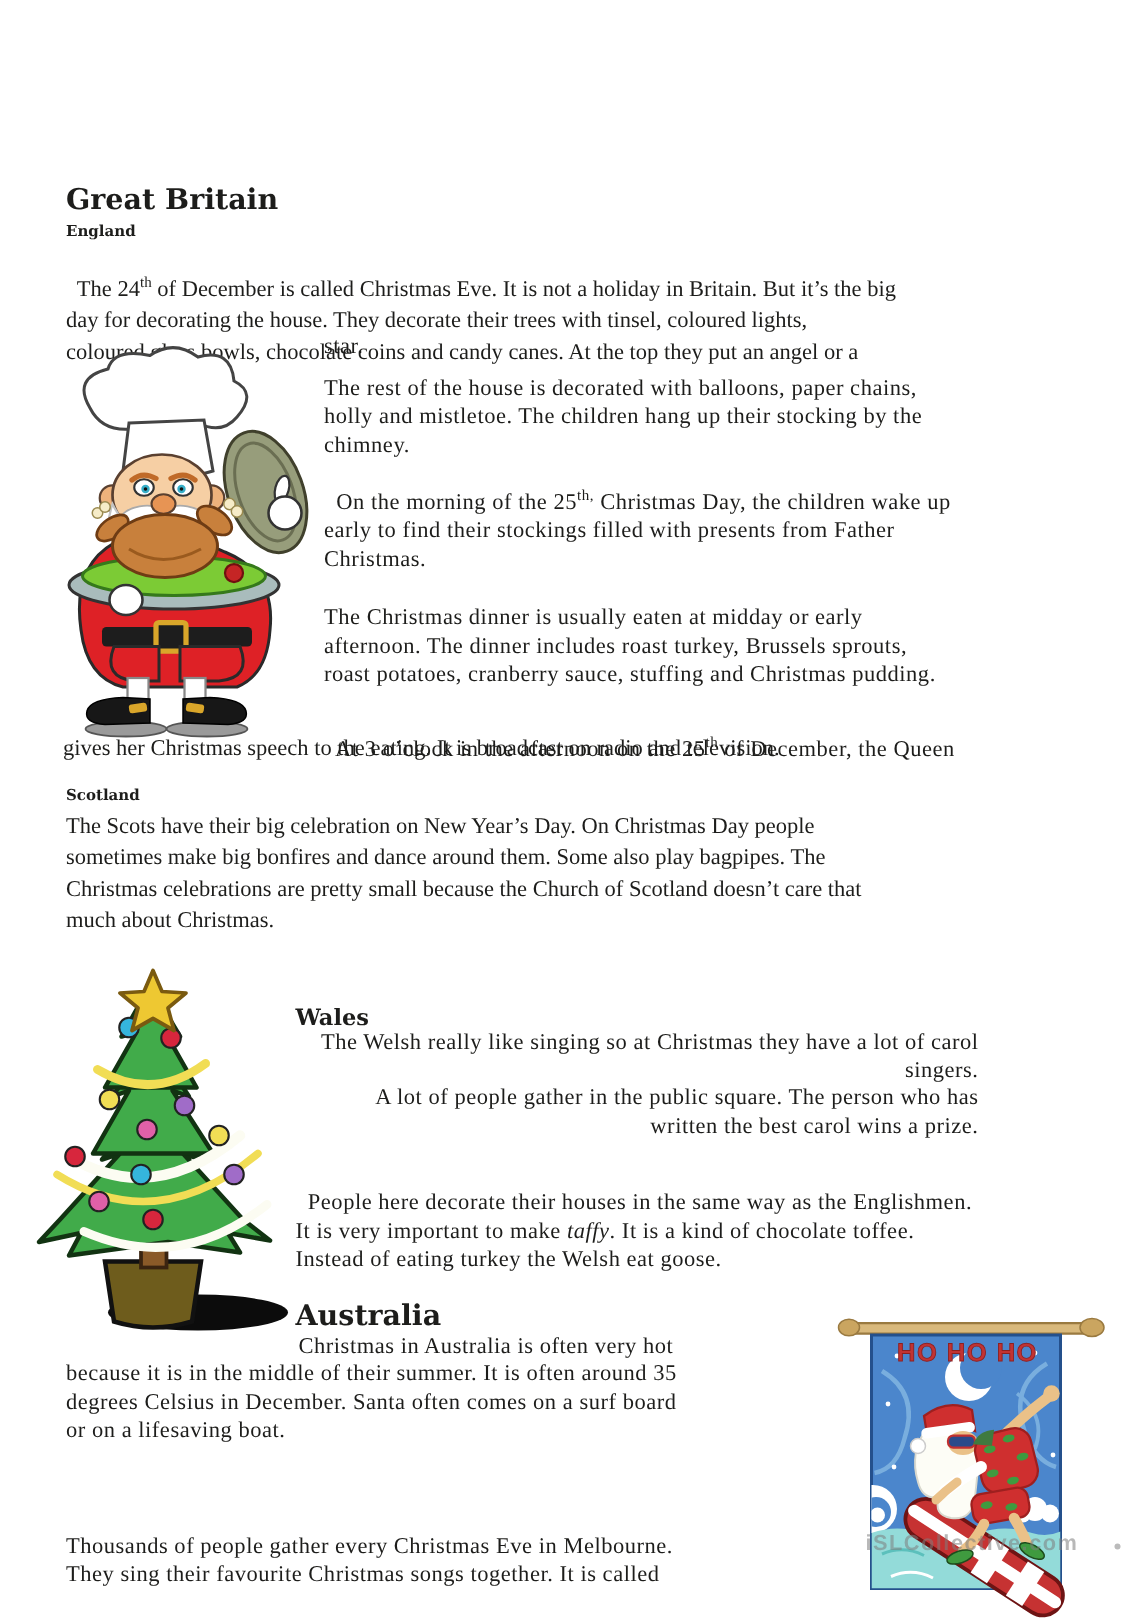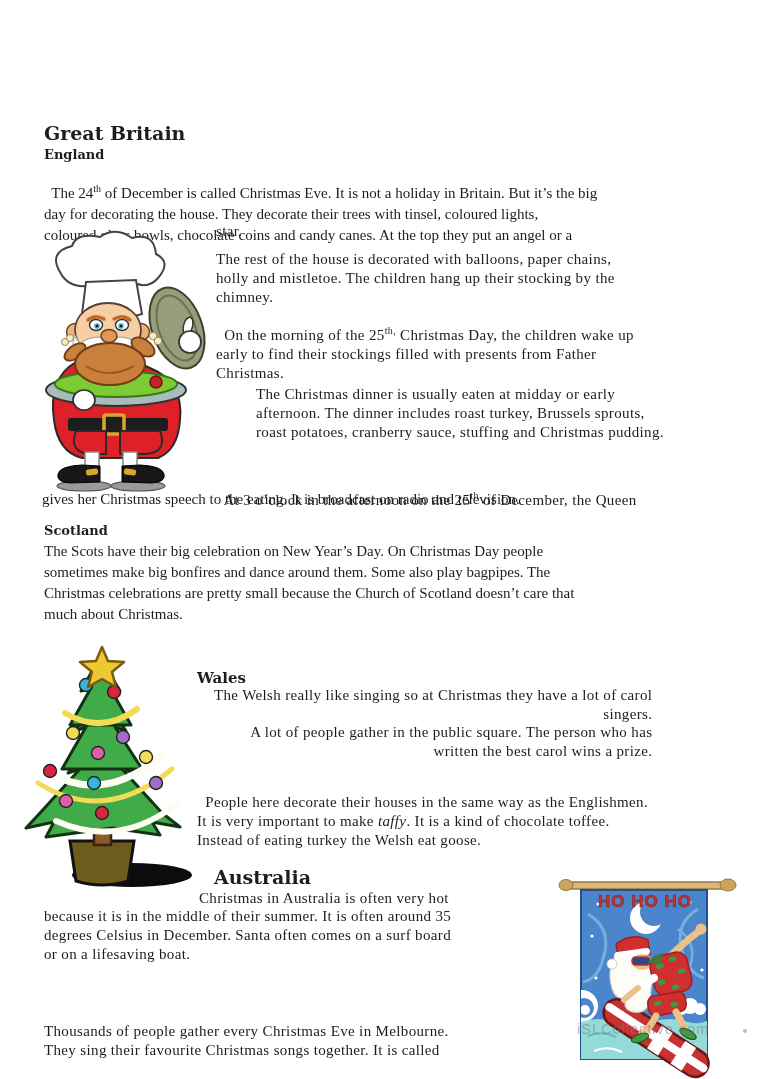--- a/index.html
+++ b/index.html
@@ -4,29 +4,29 @@
 <style>
   html,body{margin:0;padding:0;}
   body{
     width:763px;height:1079px;position:relative;overflow:hidden;
     background:#ffffff;
     font-family:"DejaVu Serif","Liberation Serif",serif;
     color:#1d1d1b;
   }
   .abs{position:absolute;}
   .h-lg{font-size:19px;font-weight:bold;line-height:20px;white-space:pre;}
-  .h-sm{font-size:13px;font-weight:bold;line-height:18px;white-space:pre;}
+  .h-sm{font-size:10px;font-weight:bold;line-height:18px;white-space:pre;}
   .para{font-size:15px;line-height:21px;white-space:pre;font-family:Liberation Serif, serif;}
   .lh19{line-height:19px;}
   .lh18{line-height:18.5px;}
   .airy{letter-spacing:0.35px;}
   sup.ord{font-size:10px;vertical-align:super;line-height:0;}
   .ital{font-style:italic;}
   .watermark{
-    font-family:"Liberation Sans",sans-serif;font-weight:normal;
+    font-family:"Liberation Sans",sans-serif;font-weight:bold;
     font-size:14.5px;color:rgba(125,125,125,0.55);letter-spacing:1px;
     white-space:pre;z-index:5;text-align:right;
   }
   .wm-dot{width:4px;height:4px;border-radius:50%;background:rgba(120,120,120,0.5);z-index:5;}
   svg{display:block;}
 </style>
 </head>
 <body>
 
 <div class="abs h-lg" style="left:44px;top:123px;">Great Britain</div>
@@ -44,21 +44,21 @@
 <div class="abs para lh19 airy" style="left:216px;top:250px;">The rest of the house is decorated with balloons, paper chains,
 holly and mistletoe. The children hang up their stocking by the
 chimney.</div>
 
 <div class="abs para lh19 airy" style="left:216px;top:307px;">
   <span>On the morning of the 25</span><sup class="ord">th,</sup><span> Christmas Day, the children wake up
 early to find their stockings filled with presents from Father
 Christmas.</span>
 </div>
 
-<div class="abs para lh19 airy" style="left:216px;top:385px;margin-left:40px;">The Christmas dinner is usually eaten at midday or early
+<div class="abs para lh19 airy" style="left:216px;top:403px;">The Christmas dinner is usually eaten at midday or early
 afternoon. The dinner includes roast turkey, Brussels sprouts,
 roast potatoes, cranberry sauce, stuffing and Christmas pudding.</div>
 
 <div class="abs para airy" style="left:216px;top:469px;">
   <span>At 3 o’clock in the afternoon on the 25</span><sup class="ord">th</sup><span> of December, the Queen</span>
 </div>
 
 <div class="abs para" style="left:42px;top:489px;">gives her Christmas speech to the eating. It is broadcast on radio and television.</div>
 
 <div class="abs h-sm" style="left:44px;top:522px;">Scotland</div>
@@ -74,21 +74,21 @@
 singers.
 A lot of people gather in the public square. The person who has
 written the best carol wins a prize.</div>
 
 <div class="abs para lh19 airy" style="left:197px;top:774px;">
   <span>People here decorate their houses in the same way as the Englishmen.
 It is very important to make </span><span class="ital">taffy</span><span>. It is a kind of chocolate toffee.
 Instead of eating turkey the Welsh eat goose.</span>
 </div>
 
-<div class="abs h-lg" style="left:214px;top:867px;">Australia</div>
+<div class="abs h-lg" style="left:197px;top:867px;">Australia</div>
 
 <div class="abs para airy" style="left:199px;top:888px;">Christmas in Australia is often very hot</div>
 
 <div class="abs para lh19 airy" style="left:44px;top:907px;">because it is in the middle of their summer. It is often around 35
 degrees Celsius in December. Santa often comes on a surf board
 or on a lifesaving boat.</div>
 
 <div class="abs para lh19 airy" style="left:44px;top:978px;margin-top:44px;">Thousands of people gather every Christmas Eve in Melbourne.
 They sing their favourite Christmas songs together. It is called</div>
 

